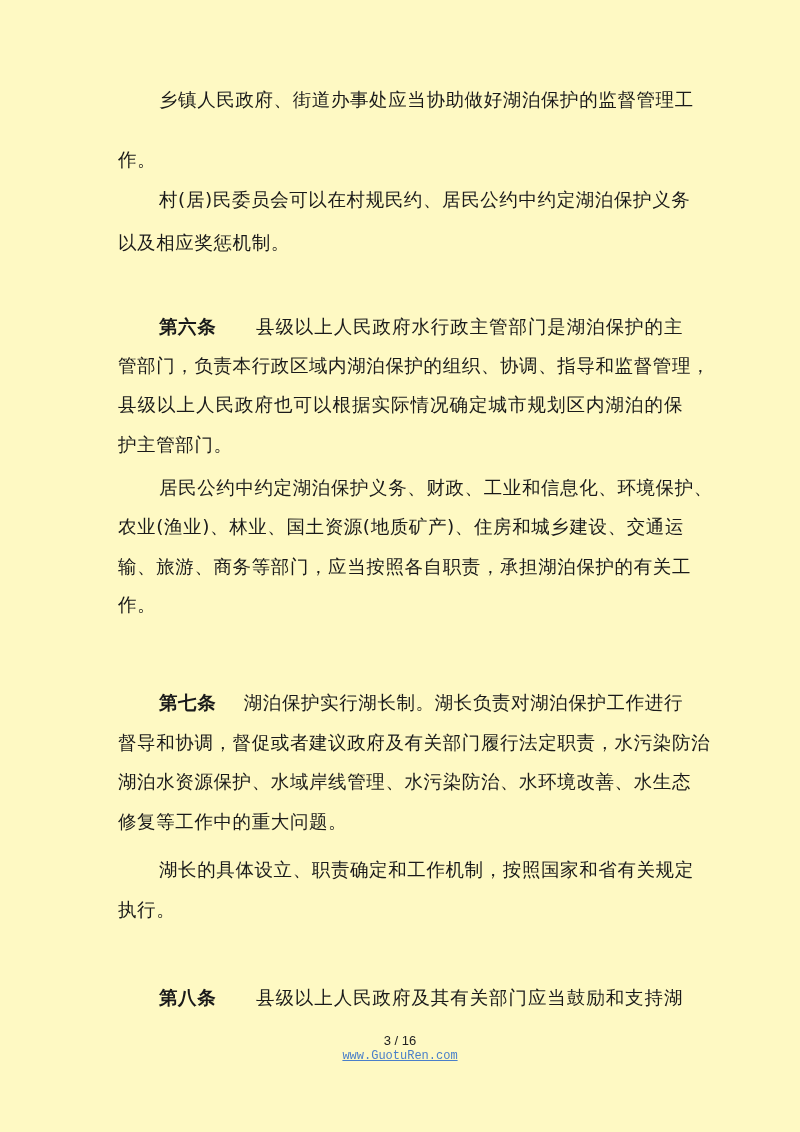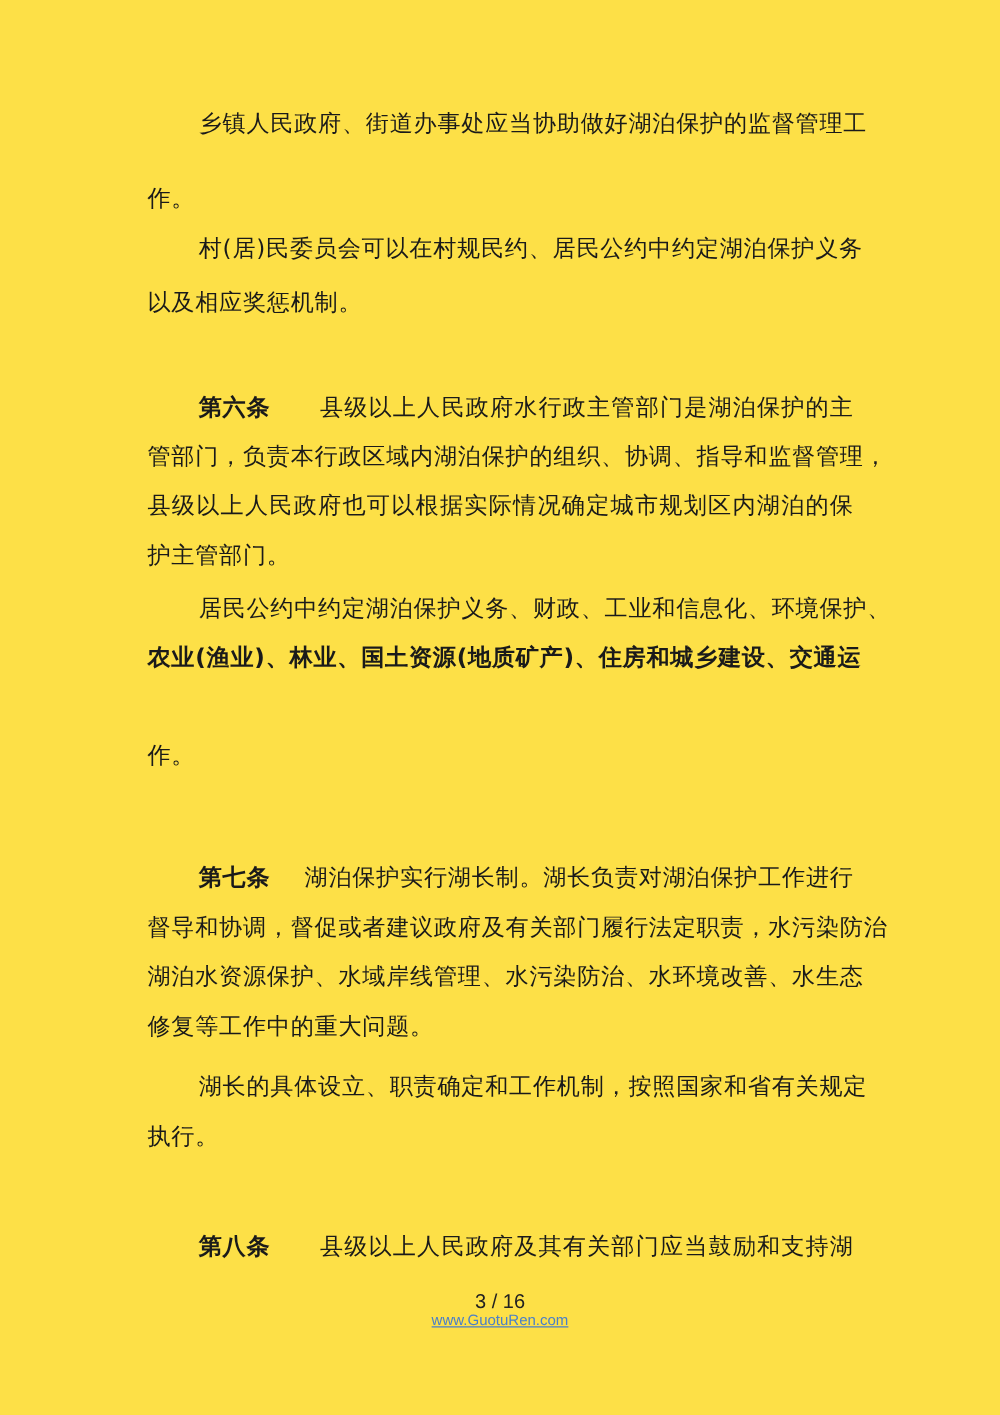--- a/index.html
+++ b/index.html
@@ -12,21 +12,21 @@
       height: 1132px;
       position: relative;
       overflow: hidden;
       font-family: "DejaVu Sans", "Liberation Sans", sans-serif;
       color: #1a1a1a;
     }
     .page {
       position: absolute;
       left: 0; top: 0;
       width: 800px; height: 1132px;
-      background: #fde047;
+      background: #fef9c3;
     }
     .line {
       position: absolute;
       left: 118px;
       width: 565px;
       height: 30px;
       font-size: 18.5px;
       line-height: 30px;
       white-space: nowrap;
       overflow: visible;
@@ -42,29 +42,29 @@
       display: inline-block;
       width: 97px;
       letter-spacing: 0.6px;
     }
     .footer-page {
       position: absolute;
       left: 0; width: 800px;
       top: 1033px;
       text-align: center;
       font-family: "Liberation Sans", sans-serif;
-      font-size: 16px;
+      font-size: 13px;
       color: #222;
     }
     .footer-link {
       position: absolute;
       left: 0; width: 800px;
       top: 1049px;
       text-align: center;
-      font-family: Liberation Sans, sans-serif;
+      font-family: Liberation Mono, monospace;
       font-size: 12px;
     }
     .footer-link a {
       color: #4a7fc9;
       text-decoration: underline;
     }
     .line.flex {
       display: flex;
       align-items: center;
     }
@@ -87,21 +87,22 @@
 
   <div class="line flex indent" style="top:312px;">
     <span class="art-label">第六条</span>
     <span class="body-text">县级以上人民政府水行政主管部门是湖泊保护的主</span>
   </div>
   <div class="line justify" style="top:351px;">管部门，负责本行政区域内湖泊保护的组织、协调、指导和监督管理，</div>
   <div class="line" style="top:430px;">护主管部门。</div>
   <div class="line justify" style="top:390px;">县级以上人民政府也可以根据实际情况确定城市规划区内湖泊的保</div>
 
   <div class="line justify indent" style="top:473px;">居民公约中约定湖泊保护义务、财政、工业和信息化、环境保护、</div>
-  <div class="line justify" style="top:512px;font-weight:bold;">农业(渔业)、林业、国土资源(地质矿产)、住房和城乡建设、交通运</div>
+  <div class="line justify" style="top:512px;">农业(渔业)、林业、国土资源(地质矿产)、住房和城乡建设、交通运</div>
+  <div class="line justify" style="top:552px;">输、旅游、商务等部门，应当按照各自职责，承担湖泊保护的有关工</div>
   <div class="line" style="top:590px;">作。</div>
 
   <div class="line flex indent" style="top:688px;">
     <span class="art-label">第七条</span>
     <span class="body-text">湖泊保护实行湖长制。湖长负责对湖泊保护工作进行</span>
   </div>
   <div class="line justify" style="top:728px;">督导和协调，督促或者建议政府及有关部门履行法定职责，水污染防治</div>
   <div class="line justify" style="top:767px;">湖泊水资源保护、水域岸线管理、水污染防治、水环境改善、水生态</div>
   <div class="line" style="top:807px;">修复等工作中的重大问题。</div>
 

